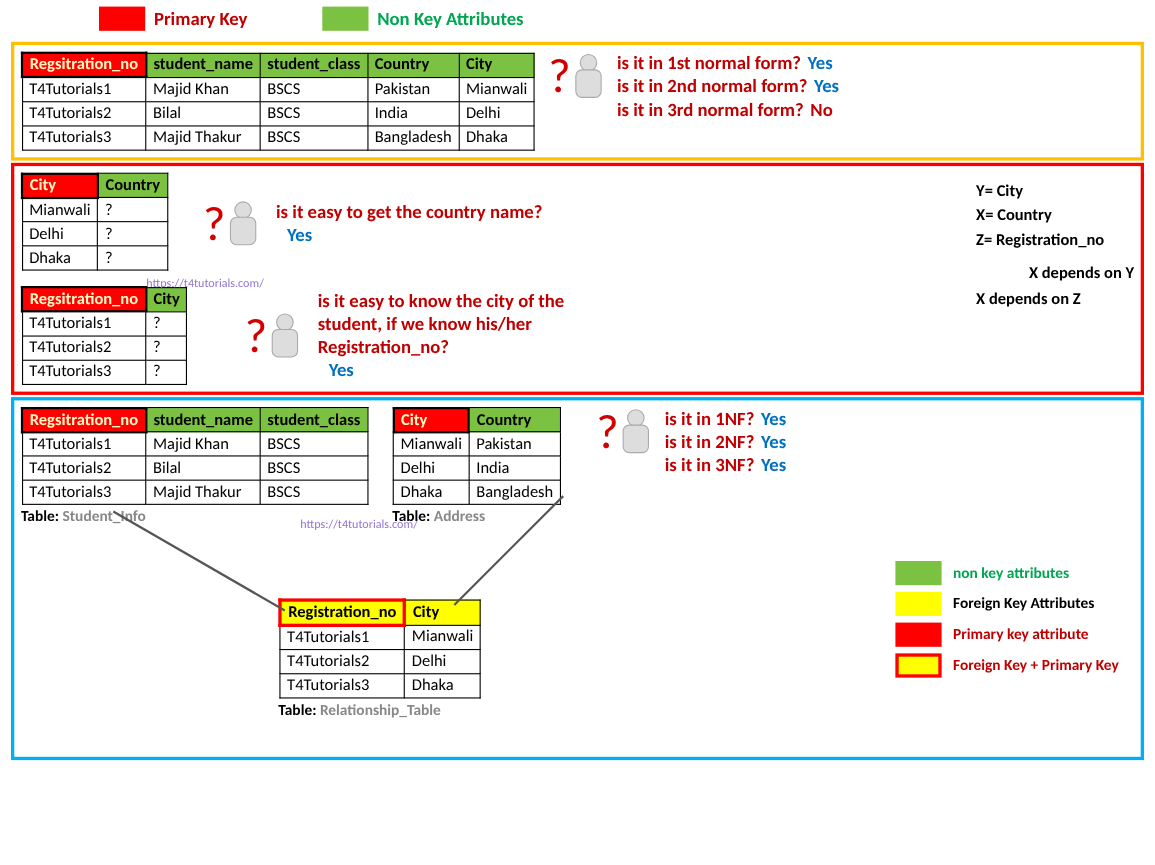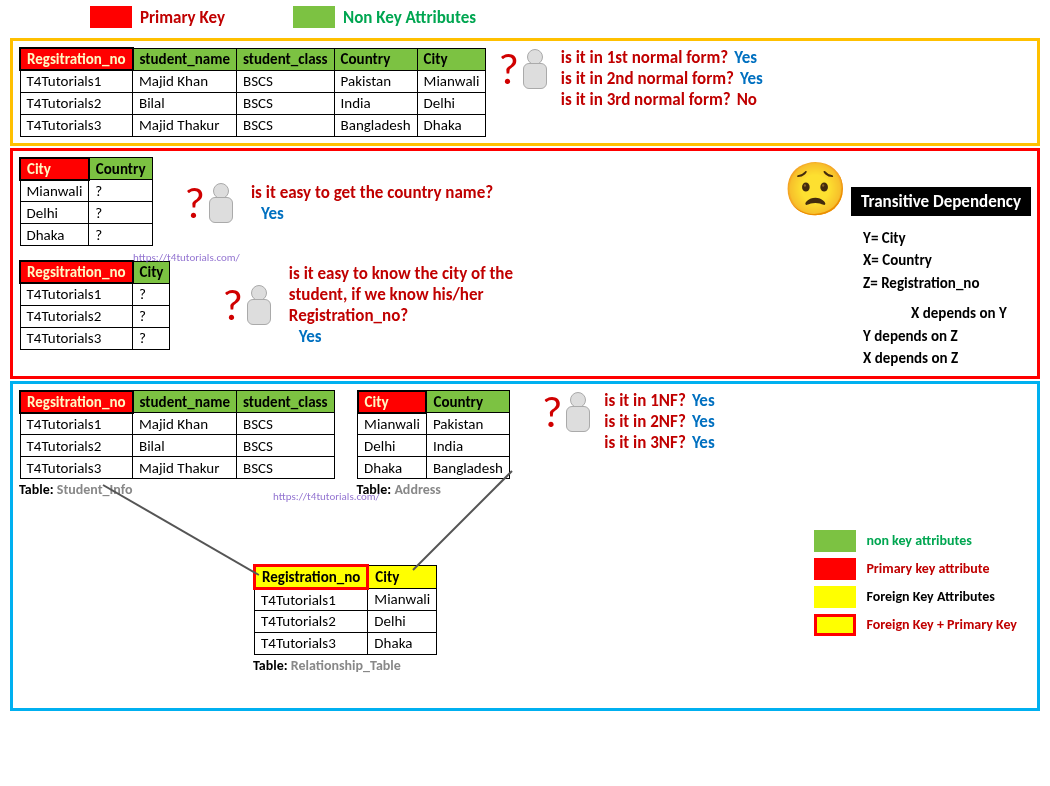--- a/index.html
+++ b/index.html
@@ -170,28 +170,25 @@
       </div>
       <div class="q-block" style="margin-left:4px;">
         <div class="q-txt">is it easy to know the city of the</div>
         <div class="q-txt">student, if we know his/her</div>
         <div class="q-txt">Registration_no?</div>
         <div class="ans-yes" style="margin-left:10px;">Yes</div>
       </div>
     </div>
   </div>
   <div style="margin-left:auto;text-align:center;">
-    <div><span class="icon-sad">😟</span>
-    <span class="td-badge">Transitive Dependency</span></div>
     <div class="td-body" style="padding-left:80px;">
       <div>Y= City</div>
       <div>X= Country</div>
       <div>Z= Registration_no</div>
       <div style="margin-top:8px;margin-left:48px;">X depends on Y</div>
-      <div>Y depends on Z</div>
       <div>X depends on Z</div>
     </div>
   </div>
 </div>
 
 <div class="box box-blue" style="height:330px;">
   <div class="row-flex">
     <div>
       <table>
         <tbody>
@@ -280,25 +277,25 @@
 
   <div class="line" style="left:90px; top:100px; width:180px; transform:rotate(30deg);"></div>
   <div class="line" style="left:400px; top:185px; width:140px; transform:rotate(-45deg);"></div>
 
   <div class="legend2" style="position:absolute; right:20px; top:140px;">
     <div class="row">
         <span class="swatch sw-green"></span>
         <span style="color:#00a651;">non key attributes</span>
       </div>
     <div class="row">
+        <span class="swatch sw-yellow"></span>
+        <span>Foreign Key Attributes</span>
+      </div>
+    <div class="row">
         <span class="swatch sw-red"></span>
         <span style="color:#c00000;">Primary key attribute</span>
-      </div>
-    <div class="row">
-        <span class="swatch sw-yellow"></span>
-        <span>Foreign Key Attributes</span>
       </div>
     <div class="row">
         <span class="sw-fkpk"></span>
         <span style="color:#c00000;">Foreign Key + Primary Key</span>
       </div>
   </div>
 </div>
 
 </body></html>

